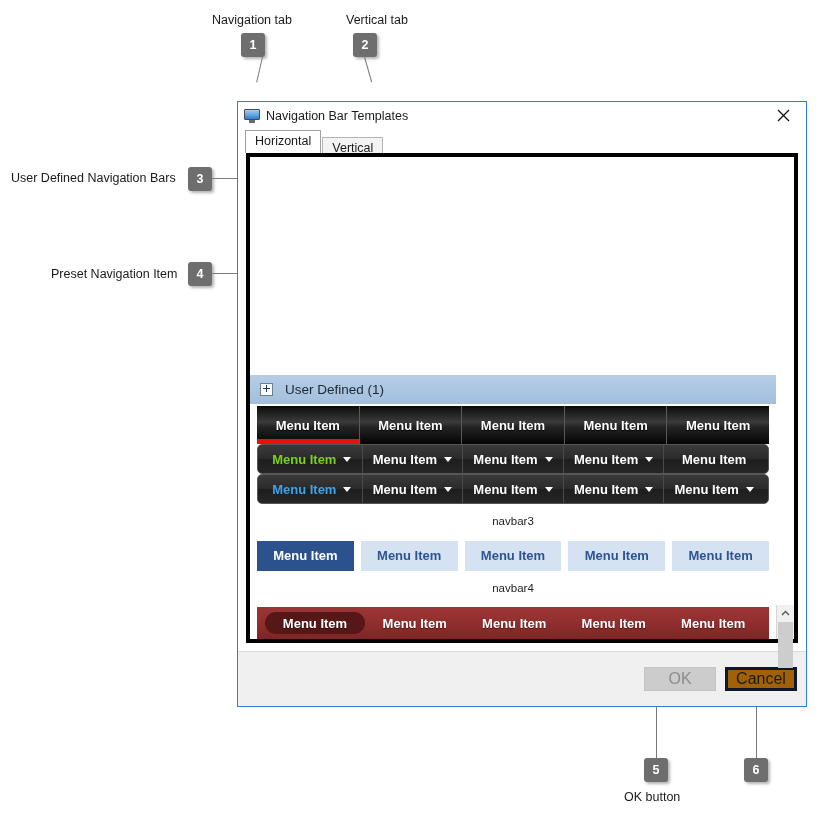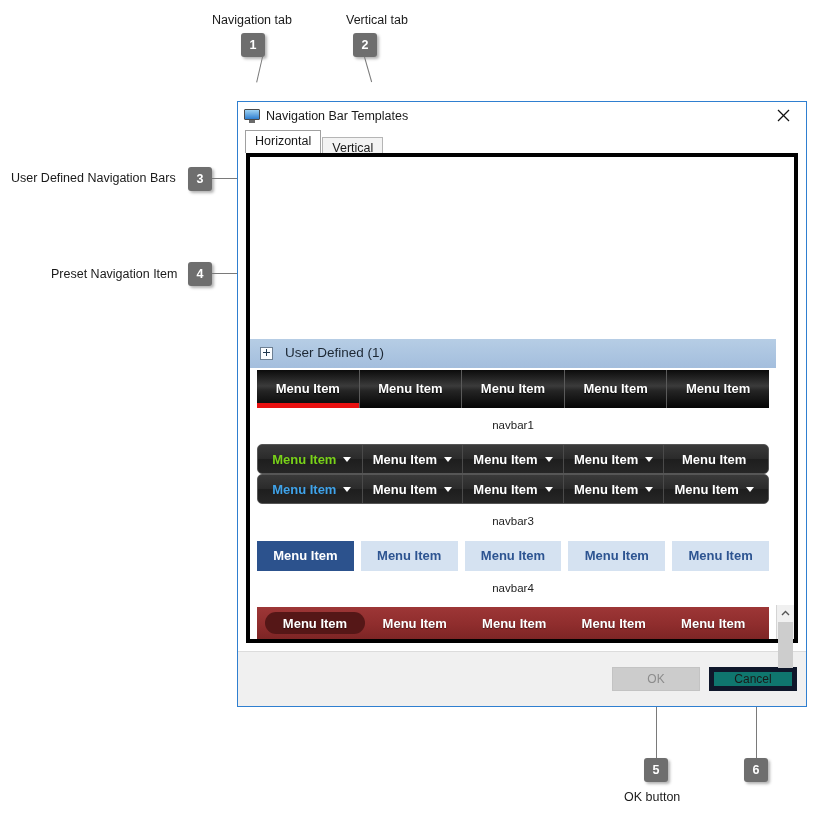--- a/index.html
+++ b/index.html
@@ -339,39 +339,39 @@
     background: #f0f0f0;
     border-top: 1px solid #dcdcdc;
     display: flex;
     align-items: center;
     justify-content: flex-end;
     padding-right: 9px;
     gap: 9px;
     box-sizing: border-box;
   }
   .dlg-btn {
-    width: 88px;
+    width: 72px;
     height: 24px;
-    font-size: 12px;
+    font-size: 16px;
     font-family: "Liberation Sans", sans-serif;
     display: flex;
     align-items: center;
     justify-content: center;
     box-sizing: border-box;
     cursor: default;
     line-height: 1;
   }
   .dlg-btn.disabled {
     background: #cccccc;
     border: 1px solid #c3c3c3;
     color: #8c8c8c;
   }
   .dlg-btn.normal {
-    background: #0f766e;
-    border: 5px solid #0f172a;
+    background: #a16207;
+    border: 3px solid #0f172a;
     color: #1a1a1a;
   }
 </style>
 </head>
 <body>
 
 <div class="annot-label" style="left:212px; top:14px;">Navigation tab</div>
 <div class="marker" style="left:241px; top:33px;">1</div>
 <div class="leader v" style="left:262px; top:57px; height:26px; transform:rotate(13deg); transform-origin: top center;"></div>
 
@@ -428,21 +428,20 @@
 
 
         <div class="preview-block">
           <div class="nb nb1">
             <div class="it sel">Menu Item</div>
             <div class="it">Menu Item</div>
             <div class="it">Menu Item</div>
             <div class="it">Menu Item</div>
             <div class="it">Menu Item</div>
           </div>
-          <div class="preview-caption">navbar1</div>
         </div>
 
         <div class="preview-block">
           <div class="nb nb-dark nb2">
             <div class="it sel">
                 <span>Menu Item</span>
                 <span class="caret"></span>
               </div>
             <div class="it">
                 <span>Menu Item</span>

